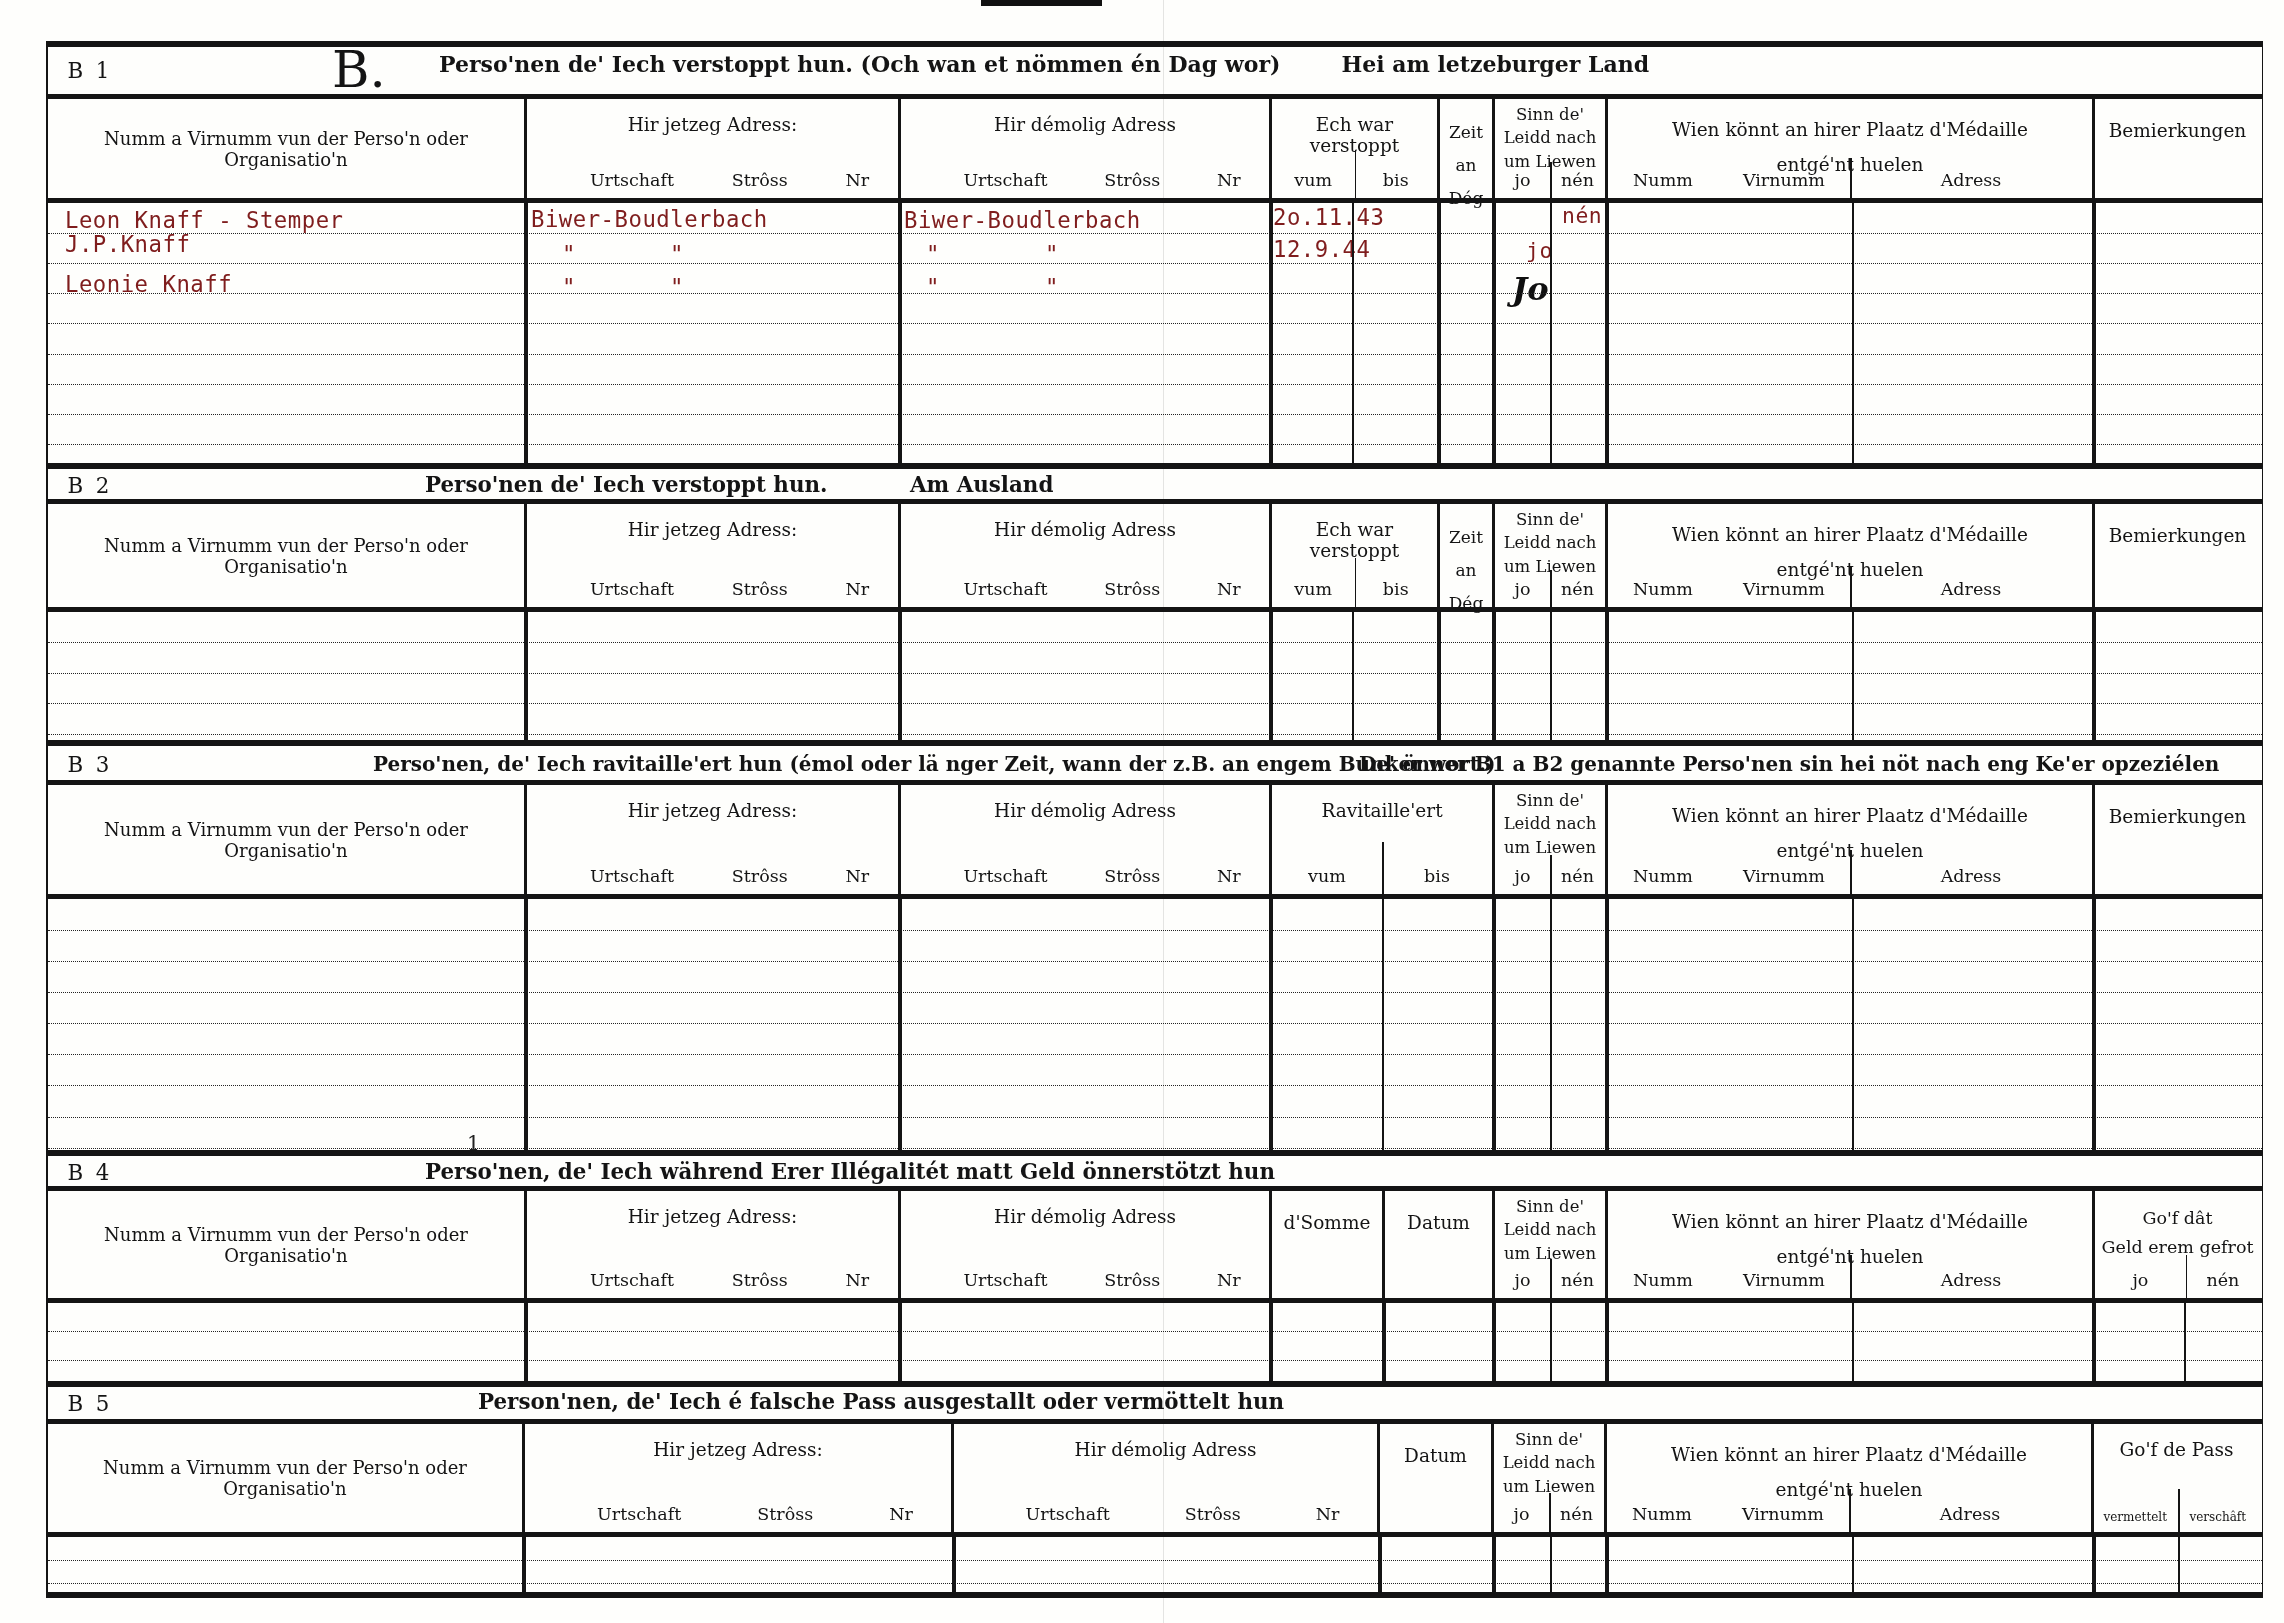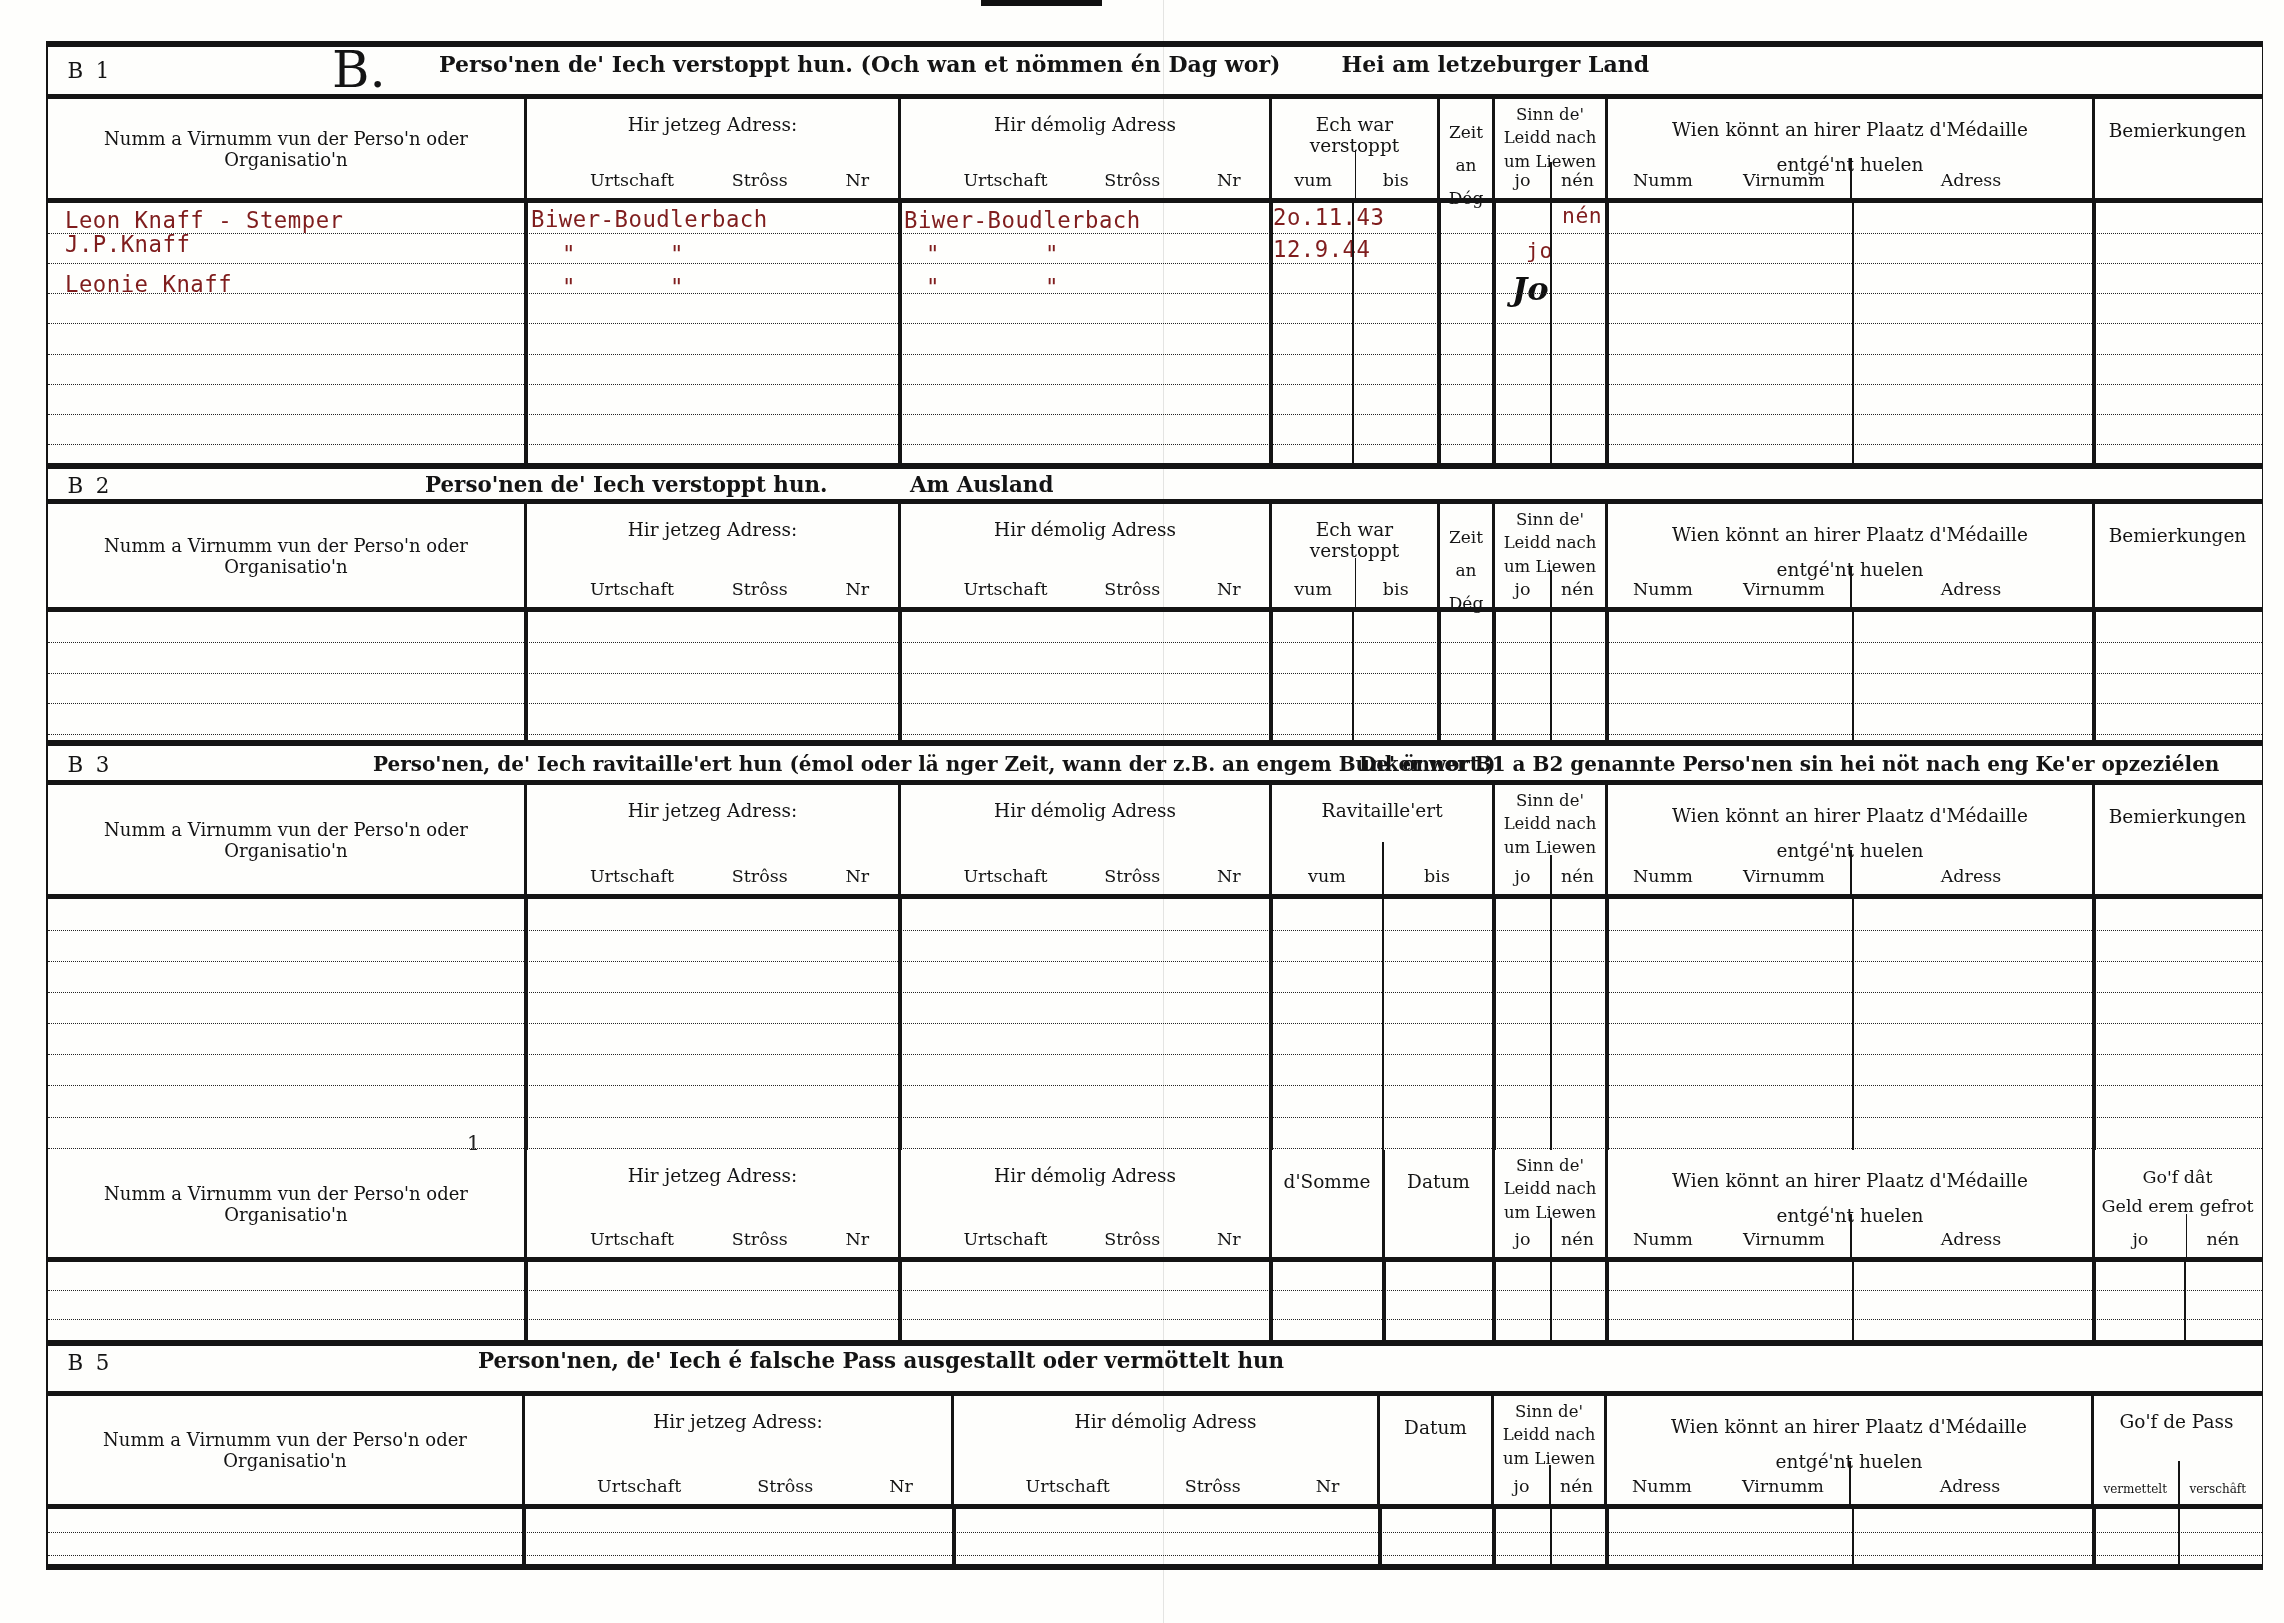--- a/index.html
+++ b/index.html
@@ -336,20 +336,24 @@
           <i class="v" style="left: 1444px;"></i>
           <i class="v" style="left: 1557px;"></i>
           <i class="v" style="left: 2044px;"></i>
           <i class="v thin" style="left: 1334px;"></i>
           <i class="v thin" style="left: 1502px;"></i>
           <i class="v thin" style="left: 1804px;"></i>
         </div>
     </section>
 
     <section>
+      <div class="titlebar" style="height:41px">
+        <span class="seclabel" style="top:3.9px">B 4</span>
+        <span class="ttl" style="left:377px;top:2.9px">Perso'nen, de' Iech während Erer Illégalitét matt Geld önnerstötzt hun</span>
+      </div>
       <div class="hdr" style="height:112px">
         <div class="hcell first" style="width:476px">
           <div class="midlab">Numm a Virnumm vun der Perso'n oder Organisatio'n</div>
         </div>
         <div class="hcell" style="width:374px">
           <div class="toplab">Hir jetzeg Adress:</div>
           <div class="botrow spread">
             <span>Urtschaft</span>
             <span>Strôss</span>
             <span>Nr</span>
@@ -417,21 +421,21 @@
           <i class="v" style="left: 1444px;"></i>
           <i class="v" style="left: 1557px;"></i>
           <i class="v" style="left: 2044px;"></i>
           <i class="v thin" style="left: 1502px;"></i>
           <i class="v thin" style="left: 1804px;"></i>
           <i class="v thin" style="left: 2136px;"></i>
         </div>
     </section>
 
     <section>
-      <div class="titlebar" style="height:56px">
+      <div class="titlebar" style="height:43px">
         <span class="seclabel" style="top:3.9px">B 5</span>
         <span class="ttl" style="left:430px;top:1.9px">Person'nen, de' Iech é falsche Pass ausgestallt oder vermöttelt hun</span>
       </div>
       <div class="hdr" style="height:113px">
         <div class="hcell first" style="width:474px">
           <div class="midlab">Numm a Virnumm vun der Perso'n oder Organisatio'n</div>
         </div>
         <div class="hcell" style="width:429px">
           <div class="toplab">Hir jetzeg Adress:</div>
           <div class="botrow spread">

